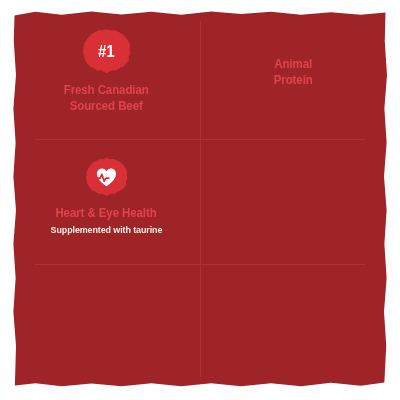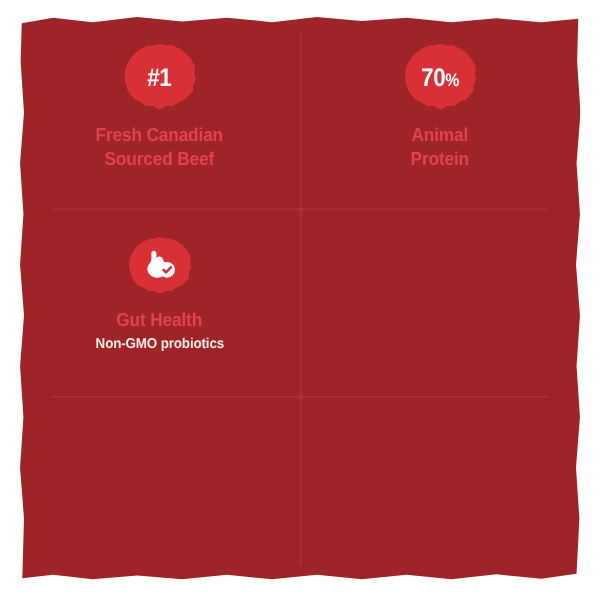--- a/index.html
+++ b/index.html
@@ -153,44 +153,37 @@
       <div class="cell">
         <div class="badge">
           <span class="badge-text">#1</span>
         </div>
         <div class="title">Fresh Canadian
 Sourced Beef</div>
 
       </div>
 
       <div class="cell">
-        <div class="badge">
-          <span class="badge-text">70<span class="pct">%</span></span>
-        </div>
         <div class="title">Animal
 Protein</div>
 
       </div>
 
 
-
       <div class="cell">
         <div class="badge small">
           <span>
-            <svg width="24" height="24" viewBox="0 0 24 24" fill="none">
-              <path d="M7.6 2.2 C6.6 2.2 5.9 3.0 5.9 4.0 L5.9 7.6 C5.9 9.0 5.2 9.9 4.4 11.0
-                       C3.4 12.4 3.0 13.8 3.4 15.4 C4.0 18.0 6.2 19.8 9.0 20.1
-                       C12.3 20.5 15.1 18.7 16.2 16.0 C16.9 14.2 16.6 12.6 15.6 11.2
-                       C14.7 9.9 14.0 9.2 13.6 7.8 C13.3 6.7 12.2 5.9 11.0 6.0
-                       C10.0 6.1 9.3 6.8 9.3 7.8 L9.3 4.0 C9.3 3.0 8.6 2.2 7.6 2.2 Z" fill="#ffffff"></path>
-              <circle cx="16.4" cy="14.9" r="5.2" fill="#ffffff"></circle>
-              <path d="M14.0 14.9 L15.7 16.6 L18.9 13.2" stroke="#D93037" stroke-width="1.7" stroke-linecap="round" stroke-linejoin="round" fill="none"></path>
+            <svg width="25" height="25" viewBox="0 0 24 24" fill="none">
+              <path d="M12 20.4 C12 20.4 2.8 14.6 2.8 8.6 C2.8 5.5 5.1 3.4 7.7 3.4 C9.6 3.4 11.2 4.5 12 6.0
+                       C12.8 4.5 14.4 3.4 16.3 3.4 C18.9 3.4 21.2 5.5 21.2 8.6 C21.2 14.6 12 20.4 12 20.4 Z" fill="#ffffff"></path>
+              <path d="M1.0 12.6 H6.0 L7.6 9.0 L9.7 15.6 L11.4 12.6 H14.2" stroke="#D93037" stroke-width="1.6" stroke-linecap="round" stroke-linejoin="round" fill="none"></path>
             </svg>
           </span>
         </div>
-        <div class="title">Gut Health</div>
-        <div class="subtitle">Non-GMO probiotics</div>
+        <div class="title">Heart &amp; Eye Health</div>
+        <div class="subtitle">Supplemented with taurine</div>
       </div>
+
 
 
     </div>
   </div>
 </div>
 
 </body></html>

